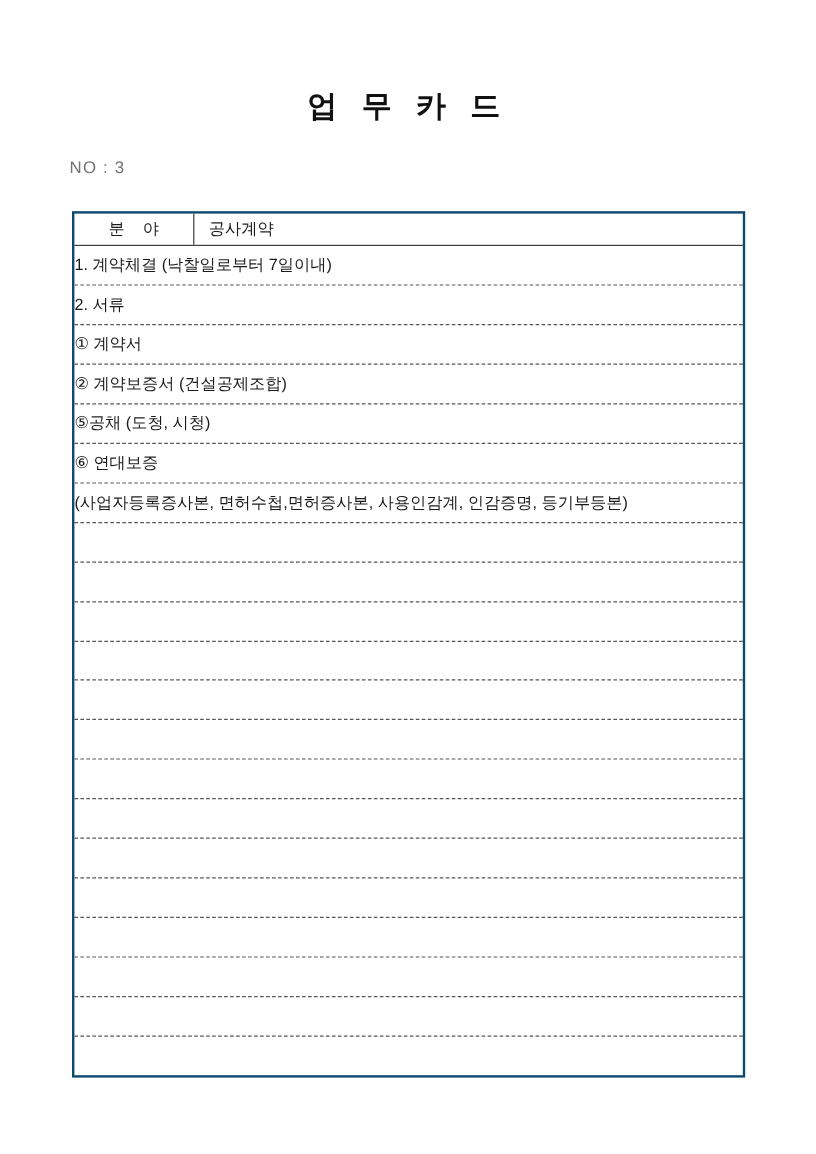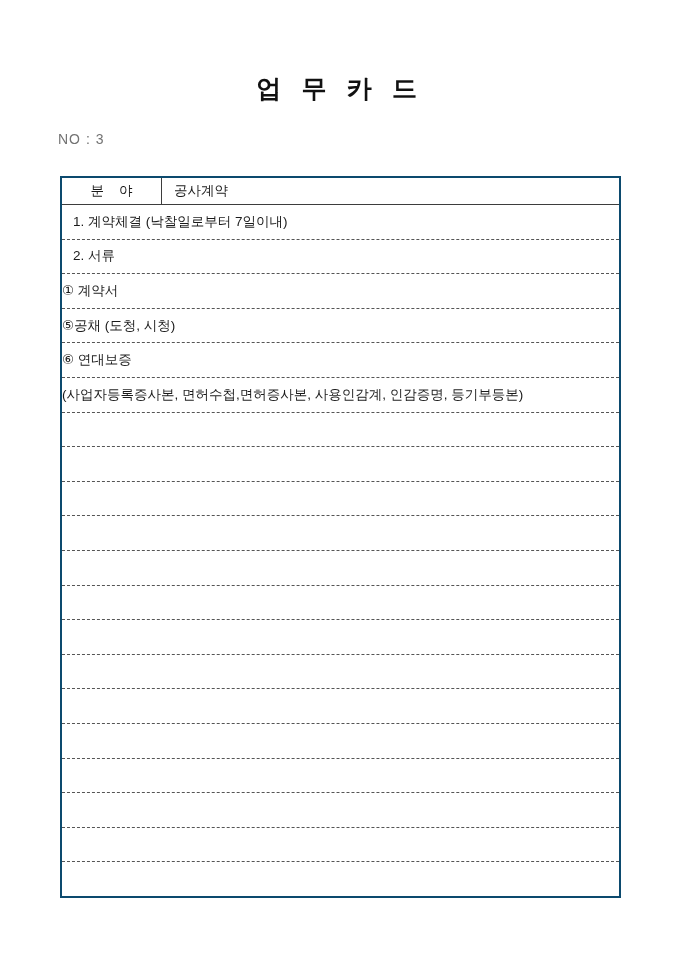--- a/index.html
+++ b/index.html
@@ -78,21 +78,21 @@
   .content-row {
     flex:1;
     display:flex;
     align-items:center;
     font-size:13.5px;
     border-bottom:1px dashed #555555;
     white-space:pre;
     overflow:hidden;
   }
   .content-row:last-child { border-bottom:none; }
-  .indent-1 { padding-left:11px; }
+  .indent-1 { }
   .indent-2 { }
 </style>
 </head>
 <body>
 
 <div class="page">
 
   <div class="doc-title">업 무 카 드</div>
 
   <div class="no-label">NO : 3</div>
@@ -102,20 +102,21 @@
     <div class="header-row">
       <div class="label-cell">분    야</div>
       <div class="value-cell">공사계약</div>
     </div>
 
 
     <div class="content-area" id="content-rows">
         <div class="content-row indent-1">1. 계약체결 (낙찰일로부터 7일이내)</div>
         <div class="content-row indent-1">2. 서류</div>
         <div class="content-row indent-2">① 계약서</div>
+        <div class="content-row indent-2">② 계약보증서 (건설공제조합)</div>
         <div class="content-row indent-2">⑤공채 (도청, 시청)</div>
         <div class="content-row indent-2">⑥ 연대보증</div>
         <div class="content-row indent-2">(사업자등록증사본, 면허수첩,면허증사본, 사용인감계, 인감증명, 등기부등본)</div>
         <div class="content-row"></div>
         <div class="content-row"></div>
         <div class="content-row"></div>
         <div class="content-row"></div>
         <div class="content-row"></div>
         <div class="content-row"></div>
         <div class="content-row"></div>

